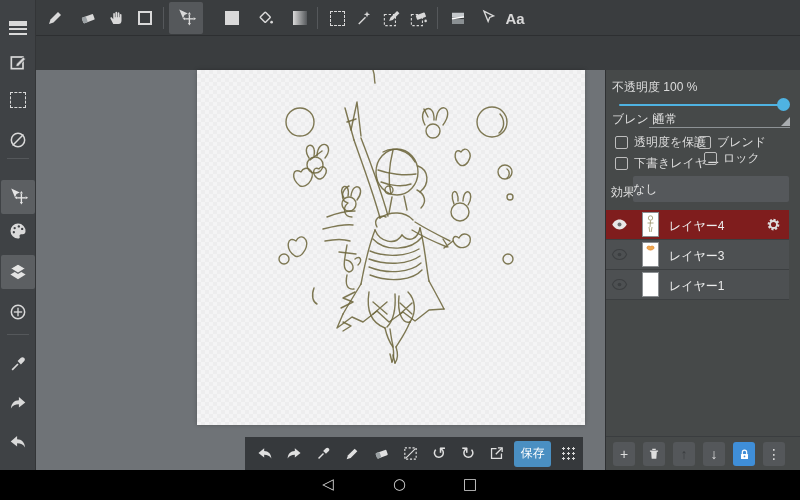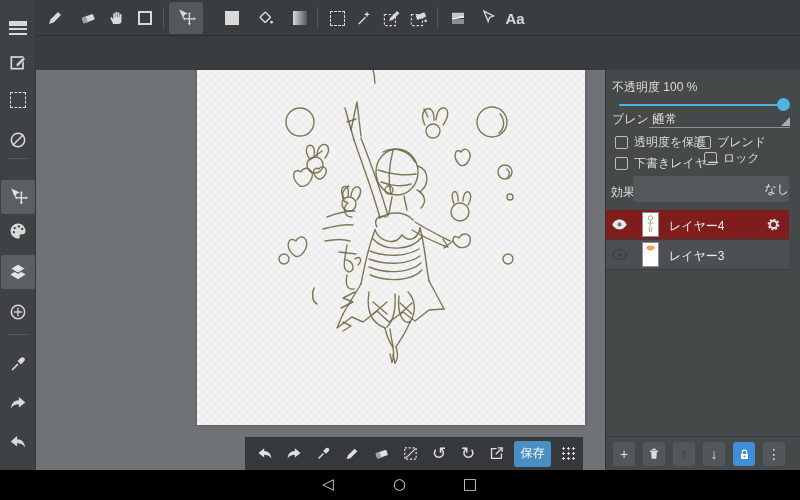--- a/index.html
+++ b/index.html
@@ -53,21 +53,21 @@
   #opacity-slider { left:13px; top:28px; width:170px; height:13px; }
   #opacity-slider .track { position:absolute; left:0; top:5.5px; width:100%; height:2.5px; background:#4fb3e2; border-radius:2px; }
   #opacity-slider .knob { position:absolute; right:-1px; top:0; width:13px; height:13px; border-radius:50%; background:#4fb3e2; }
   #blend-label { left:6px; top:41px; }
   #blend-select { left:43px; top:37px; width:141px; height:21px; border-bottom:1px solid #8d9295; }
   #blend-select .val { position:absolute; left:4px; top:4px; }
   #blend-select .corner { position:absolute; right:0; bottom:1px; width:0; height:0; border-left:9px solid transparent; border-bottom:9px solid #a9adb0; }
   .cb-row { position:absolute; display:flex; align-items:center; }
   .cb-row span { margin-left:6px; }
   #effect-label { left:5px; top:114px; }
-  #effect-btn { left:27px; top:106px; width:156px; height:26px; background:#55585b; border-radius:2px; display:flex; align-items:center; justify-content:flex-end; color:#e2e2e2; }
+  #effect-btn { left:27px; top:106px; width:156px; height:26px; background:#55585b; border-radius:2px; display:flex; align-items:center; justify-content:flex-start; color:#e2e2e2; }
 
   
   #layer-list { left:0; top:140px; width:183px; }
   .layer-row { position:relative; width:183px; height:30px; background:#4d5052; border-bottom:1px solid #3c3f41; }
   .layer-row.selected { background:#7f1d1d; }
   .eye { position:absolute; left:5px; top:7px; }
   .thumb { position:absolute; left:36px; top:2px; width:17px; height:25px; background:#fff; border:1px solid #8b8f92; }
   .layer-name { position:absolute; left:63px; top:8px; color:#ececec; }
   .gear { position:absolute; left:160px; top:7px; }
 
@@ -487,20 +487,28 @@
             <path d="M12 3C7 3 3.3 6.7 2 10c1.3 3.3 5 7 10 7s8.7-3.7 10-7c-1.3-3.3-5-7-10-7z" fill="none" stroke="#1e2022" stroke-width="1.6"></path>
             <circle cx="12" cy="10" r="2.6" fill="#1e2022"></circle>
           </svg>
         <div class="thumb">
           <svg width="15" height="23" viewBox="0 0 15 23">
               <path d="M4.5 6 C3 4.5 4.5 2 7.5 3.5 C10.5 2 12 4.5 10.5 6 C9 7.5 6 7.5 4.5 6z" fill="#f0a84f" stroke="#d97f2e" stroke-width=".6"></path>
             </svg>
         </div>
         <span class="layer-name">レイヤー3</span>
       </div>
+      <div class="layer-row">
+        <svg class="eye" width="17" height="15" viewBox="0 0 24 20" style="opacity:.35">
+            <path d="M12 3C7 3 3.3 6.7 2 10c1.3 3.3 5 7 10 7s8.7-3.7 10-7c-1.3-3.3-5-7-10-7z" fill="none" stroke="#1e2022" stroke-width="1.6"></path>
+            <circle cx="12" cy="10" r="2.6" fill="#1e2022"></circle>
+          </svg>
+        <div class="thumb"></div>
+        <span class="layer-name">レイヤー1</span>
+      </div>
     </div>
 
     <div class="abs" id="layer-footer">
       <div class="lf-btn" style="left:7px">
         <span>+</span>
       </div>
       <div class="lf-btn" style="left:37px">
         <svg width="14" height="14" viewBox="0 0 24 24">
             <path d="M9 4h6M5 7h14" stroke="#dedede" stroke-width="2"></path>
             <path d="M7 7l1 13h8l1-13z" fill="#dedede"></path>

